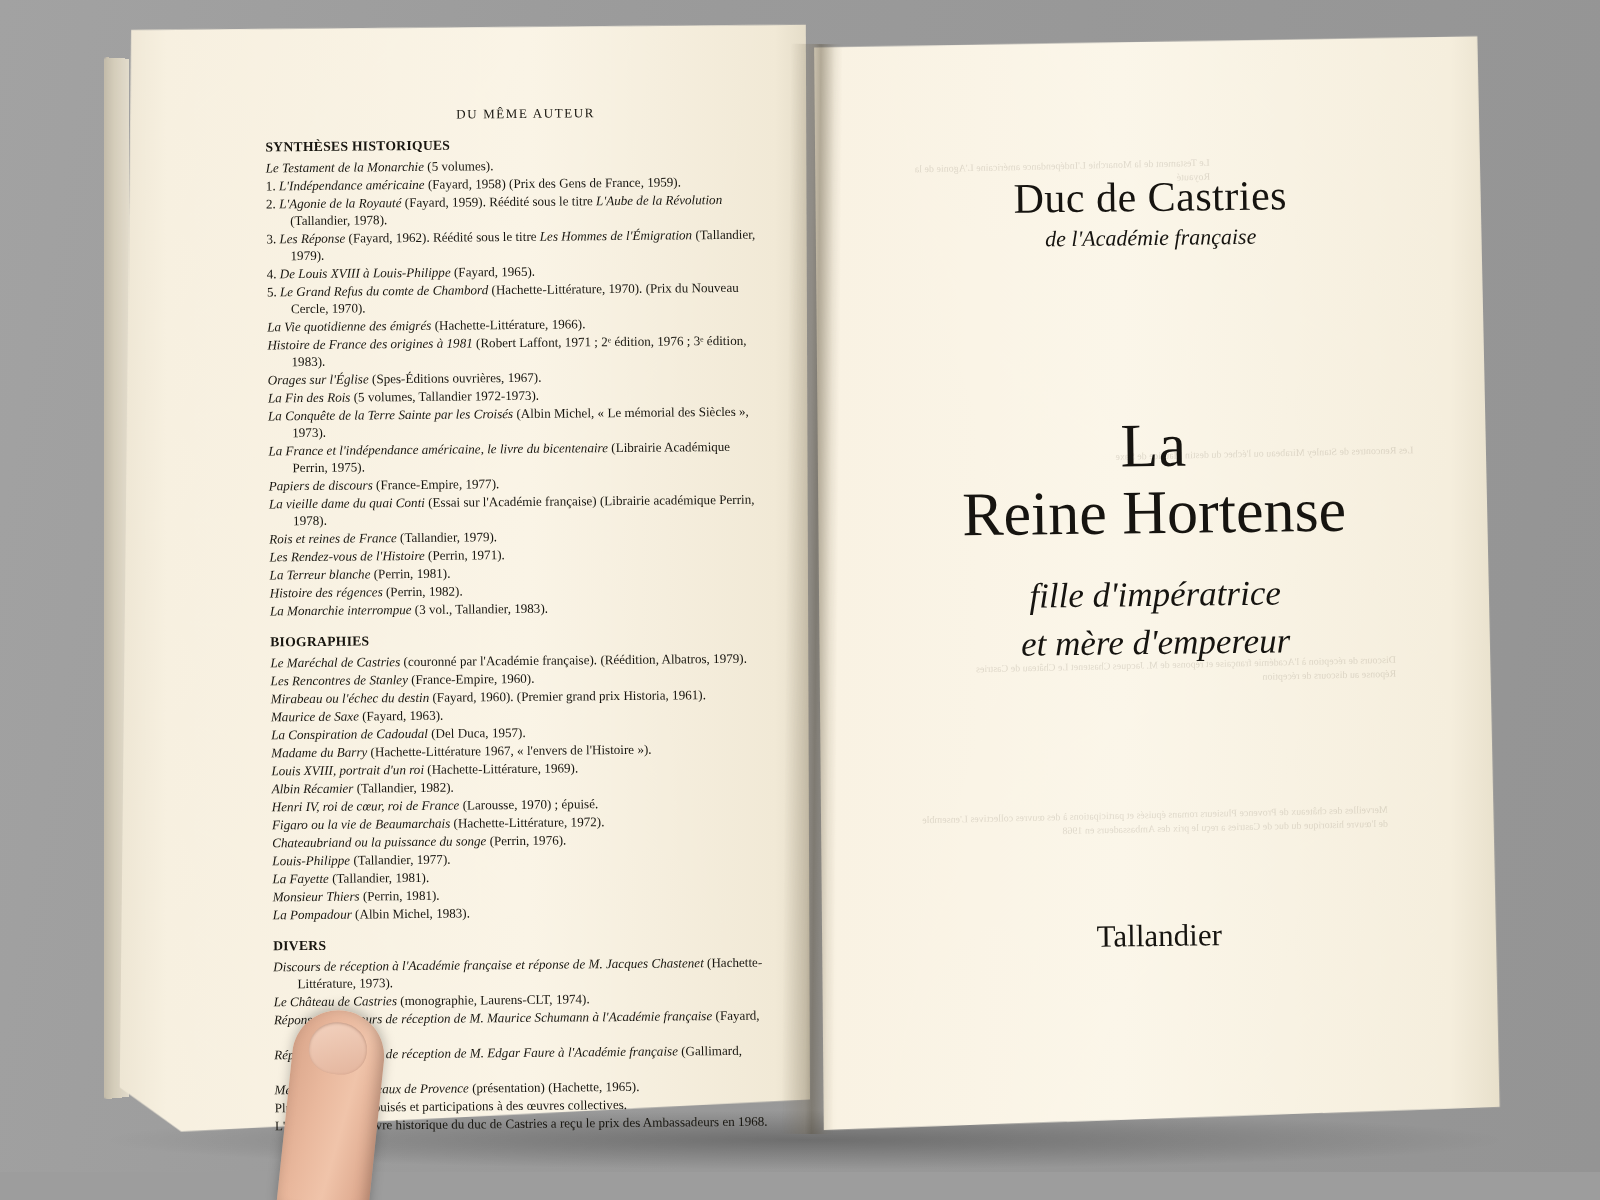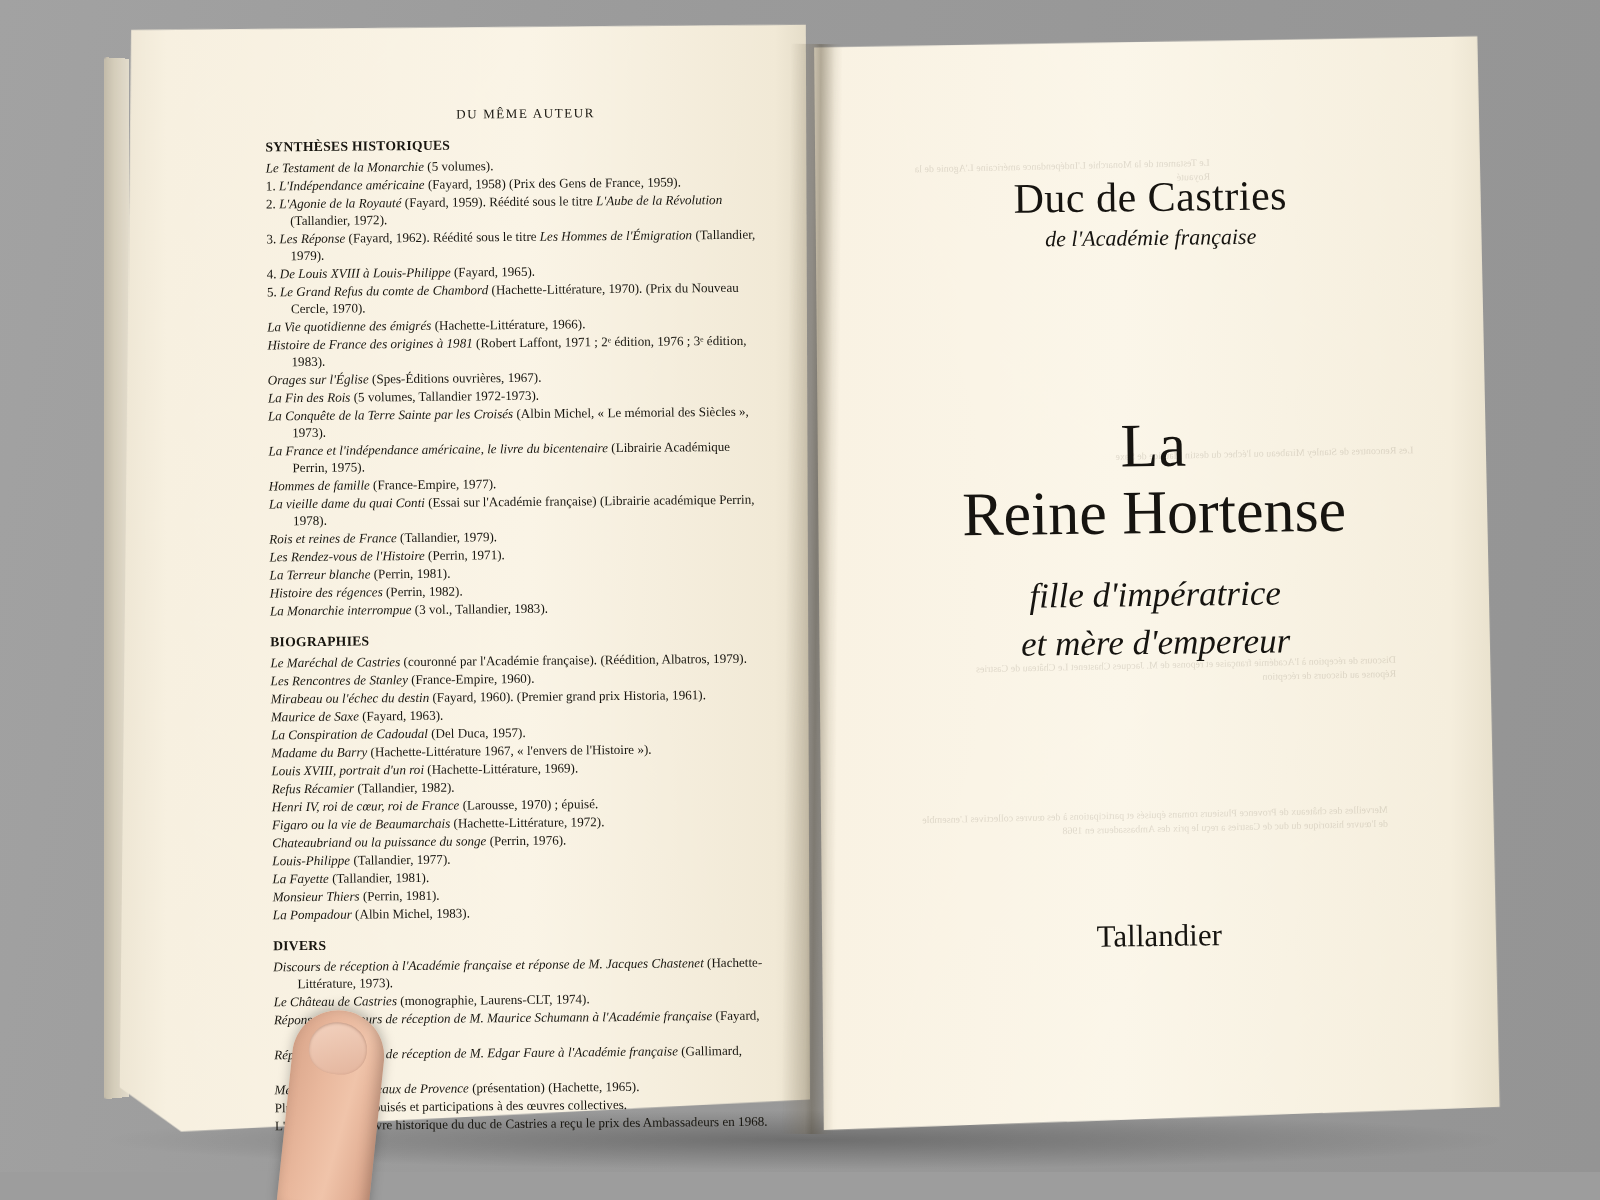--- a/index.html
+++ b/index.html
@@ -276,48 +276,48 @@
 
     <div class="gutter"></div>
 
     <div class="left-content">
       <div class="runhead">DU MÊME AUTEUR</div>
       <div id="left-sections">
           <div class="sec-title first">SYNTHÈSES HISTORIQUES</div>
           <ul class="biblist">
             <li class="note-indent"><em>Le Testament de la Monarchie</em><span> (5 volumes).</span></li>
             <li><span class="num">1. </span><em>L'Indépendance américaine</em><span> (Fayard, 1958) (Prix des Gens de France, 1959).</span></li>
-            <li><span class="num">2. </span><em>L'Agonie de la Royauté</em><span> (Fayard, 1959). Réédité sous le titre </span><em>L'Aube de la Révolution</em><span> (Tallandier, 1972).</span></li>
+            <li><span class="num">2. </span><em>L'Agonie de la Royauté</em><span> (Fayard, 1959). Réédité sous le titre </span><em>L'Aube de la Révolution</em><span> (Tallandier, 1978).</span></li>
             <li><span class="num">3. </span><em>Les Réponse</em><span> (Fayard, 1962). Réédité sous le titre </span><em>Les Hommes de l'Émigration</em><span> (Tallandier, 1979).</span></li>
             <li><span class="num">4. </span><em>De Louis XVIII à Louis-Philippe</em><span> (Fayard, 1965).</span></li>
             <li><span class="num">5. </span><em>Le Grand Refus du comte de Chambord</em><span> (Hachette-Littérature, 1970). (Prix du Nouveau Cercle, 1970).</span></li>
             <li class="note-indent"><em>La Vie quotidienne des émigrés</em><span> (Hachette-Littérature, 1966).</span></li>
             <li class="note-indent"><em>Histoire de France des origines à 1981</em><span> (Robert Laffont, 1971 ; 2ᵉ édition, 1976 ; 3ᵉ édition, 1983).</span></li>
             <li class="note-indent"><em>Orages sur l'Église</em><span> (Spes-Éditions ouvrières, 1967).</span></li>
             <li class="note-indent"><em>La Fin des Rois</em><span> (5 volumes, Tallandier 1972-1973).</span></li>
             <li class="note-indent"><em>La Conquête de la Terre Sainte par les Croisés</em><span> (Albin Michel, « Le mémorial des Siècles », 1973).</span></li>
             <li class="note-indent"><em>La France et l'indépendance américaine, le livre du bicentenaire</em><span> (Librairie Académique Perrin, 1975).</span></li>
-            <li class="note-indent"><em>Hommes de famille</em><span> (France-Empire, 1977).</span></li>
+            <li class="note-indent"><em>Papiers de discours</em><span> (France-Empire, 1977).</span></li>
             <li class="note-indent"><em>La vieille dame du quai Conti</em><span> (Essai sur l'Académie française) (Librairie académique Perrin, 1978).</span></li>
             <li class="note-indent"><em>Rois et reines de France</em><span> (Tallandier, 1979).</span></li>
             <li class="note-indent"><em>Les Rendez-vous de l'Histoire</em><span> (Perrin, 1971).</span></li>
             <li class="note-indent"><em>La Terreur blanche</em><span> (Perrin, 1981).</span></li>
             <li class="note-indent"><em>Histoire des régences</em><span> (Perrin, 1982).</span></li>
             <li class="note-indent"><em>La Monarchie interrompue</em><span> (3 vol., Tallandier, 1983).</span></li>
           </ul>
           <div class="sec-title">BIOGRAPHIES</div>
           <ul class="biblist">
             <li class="note-indent"><em>Le Maréchal de Castries</em><span> (couronné par l'Académie française). (Réédition, Albatros, 1979).</span></li>
             <li class="note-indent"><em>Les Rencontres de Stanley</em><span> (France-Empire, 1960).</span></li>
             <li class="note-indent"><em>Mirabeau ou l'échec du destin</em><span> (Fayard, 1960). (Premier grand prix Historia, 1961).</span></li>
             <li class="note-indent"><em>Maurice de Saxe</em><span> (Fayard, 1963).</span></li>
             <li class="note-indent"><em>La Conspiration de Cadoudal</em><span> (Del Duca, 1957).</span></li>
             <li class="note-indent"><em>Madame du Barry</em><span> (Hachette-Littérature 1967, « l'envers de l'Histoire »).</span></li>
             <li class="note-indent"><em>Louis XVIII, portrait d'un roi</em><span> (Hachette-Littérature, 1969).</span></li>
-            <li class="note-indent"><em>Refus Récamier</em><span> (Tallandier, 1982).</span></li>
+            <li class="note-indent"><em>Albin Récamier</em><span> (Tallandier, 1982).</span></li>
             <li class="note-indent"><em>Henri IV, roi de cœur, roi de France</em><span> (Larousse, 1970) ; épuisé.</span></li>
             <li class="note-indent"><em>Figaro ou la vie de Beaumarchais</em><span> (Hachette-Littérature, 1972).</span></li>
             <li class="note-indent"><em>Chateaubriand ou la puissance du songe</em><span> (Perrin, 1976).</span></li>
             <li class="note-indent"><em>Louis-Philippe</em><span> (Tallandier, 1977).</span></li>
             <li class="note-indent"><em>La Fayette</em><span> (Tallandier, 1981).</span></li>
             <li class="note-indent"><em>Monsieur Thiers</em><span> (Perrin, 1981).</span></li>
             <li class="note-indent"><em>La Pompadour</em><span> (Albin Michel, 1983).</span></li>
           </ul>
           <div class="sec-title">DIVERS</div>
           <ul class="biblist">

